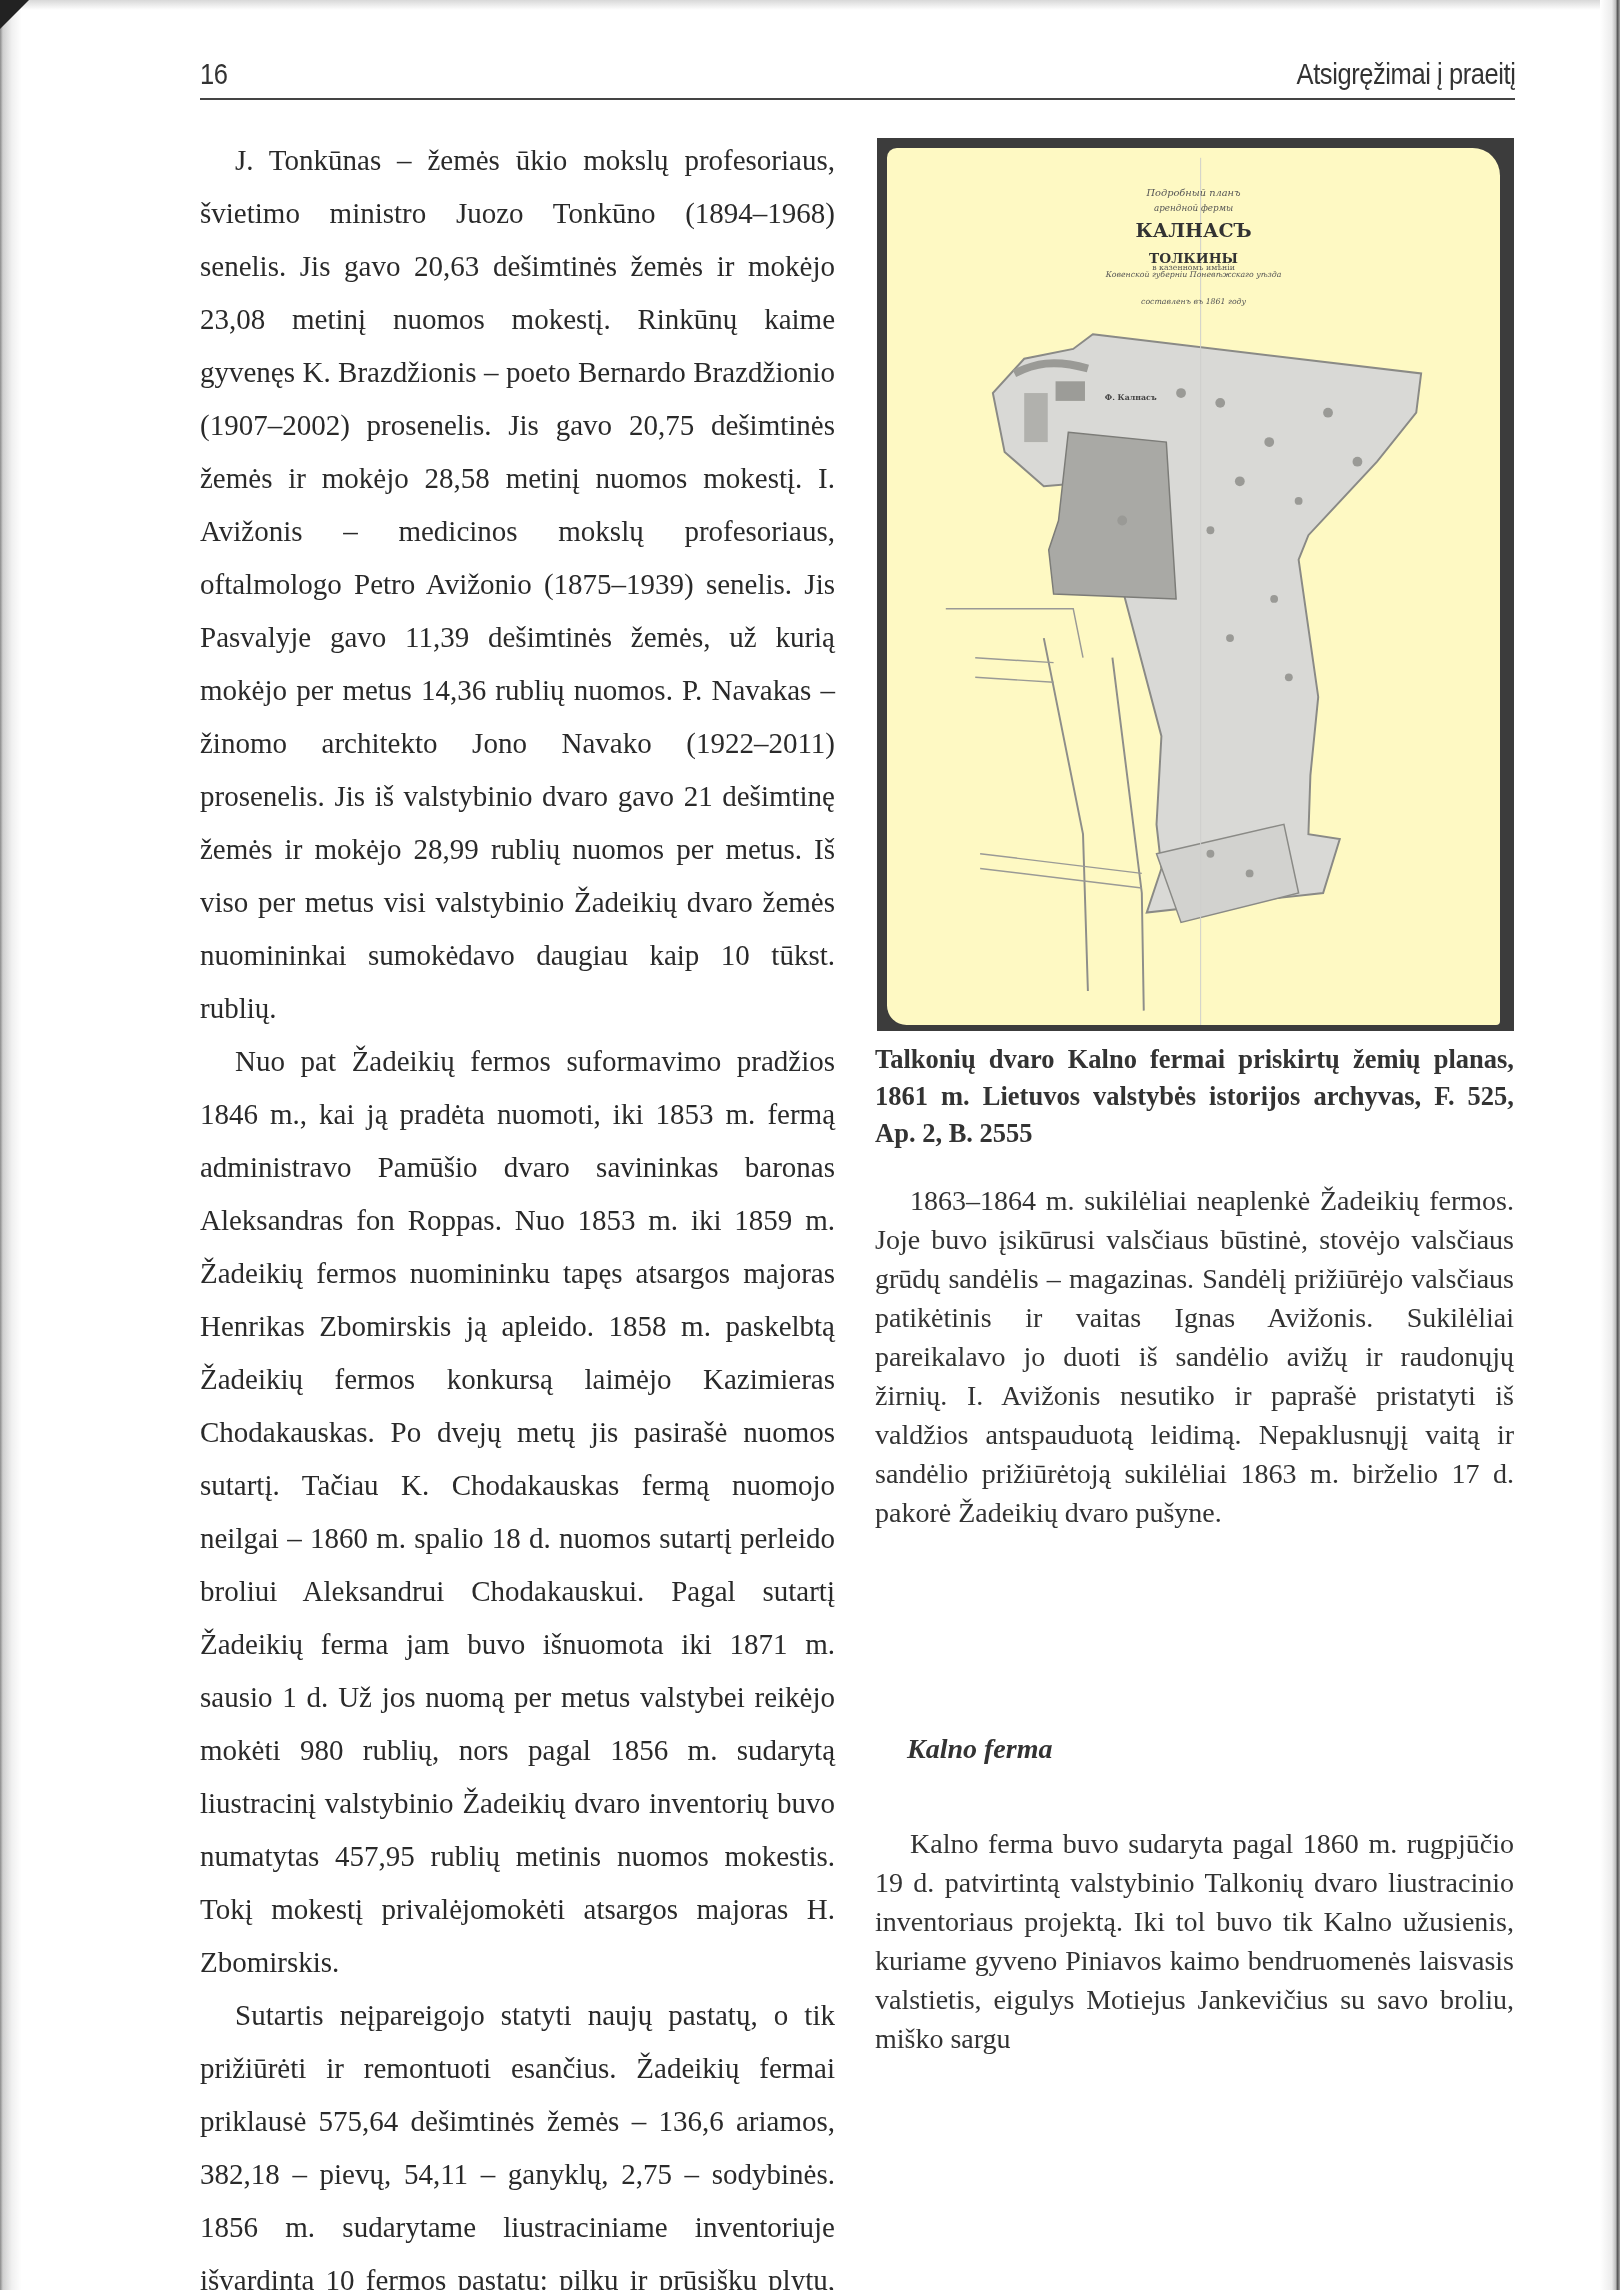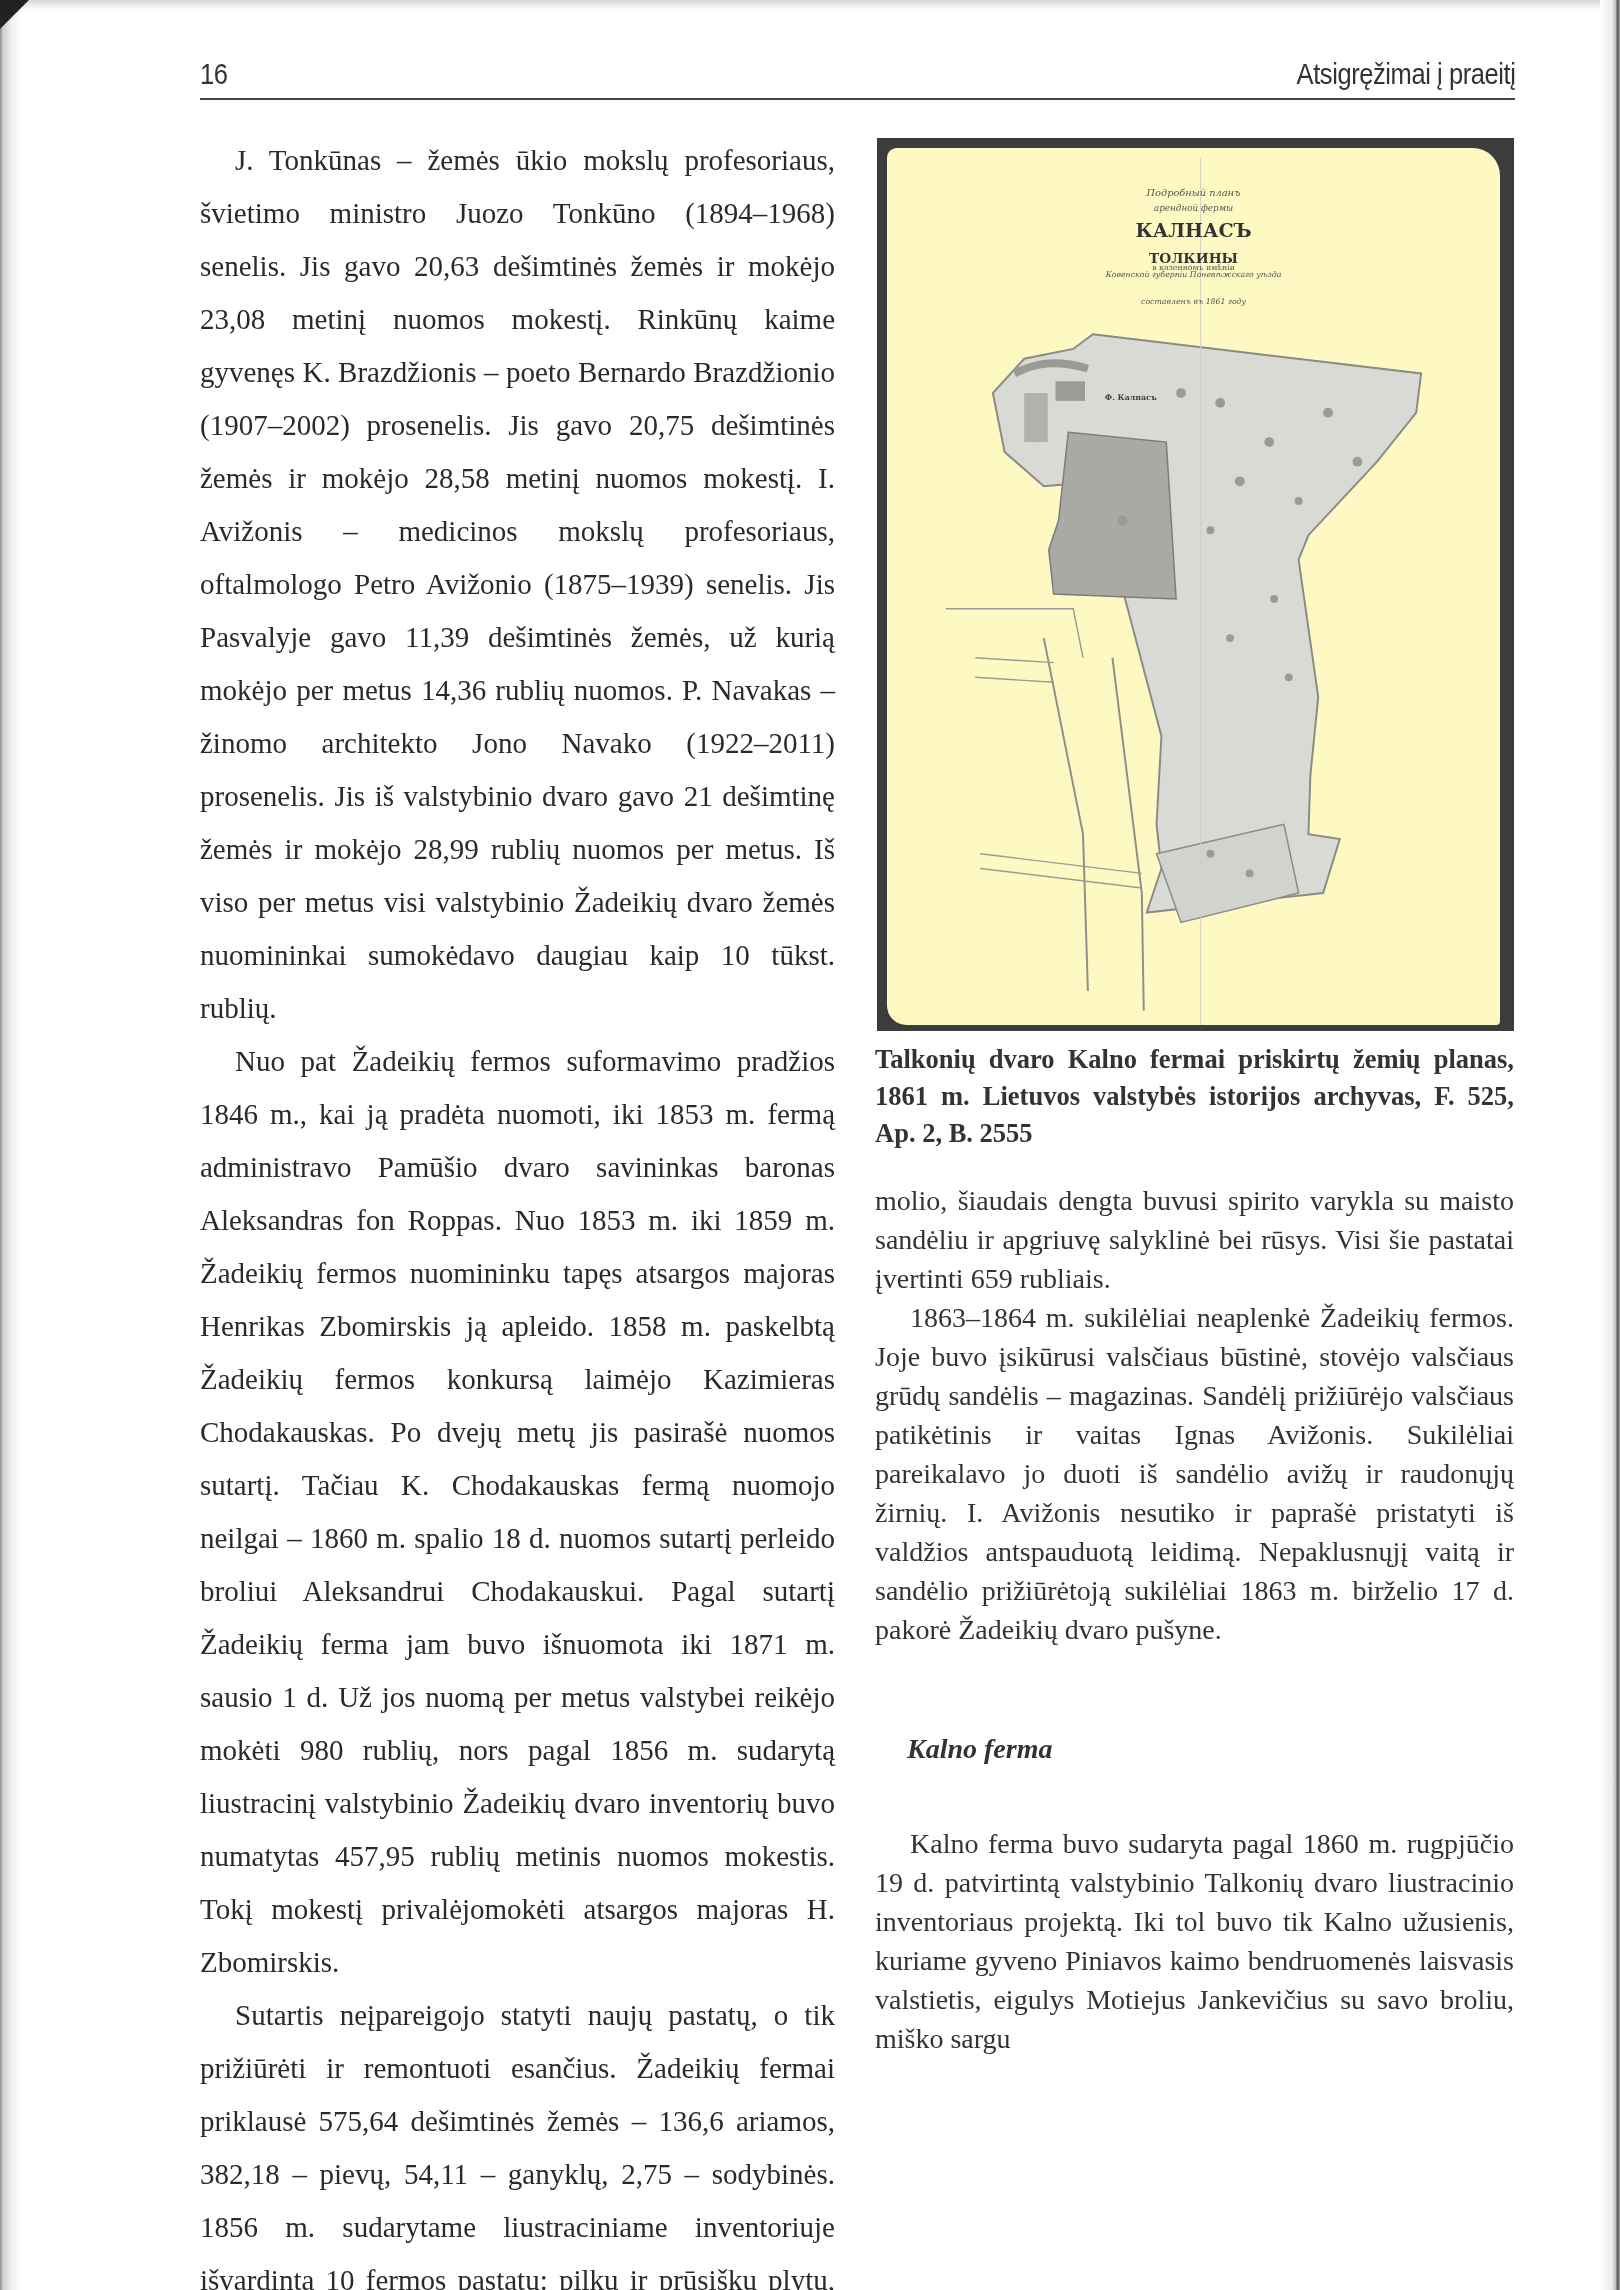--- a/index.html
+++ b/index.html
@@ -131,21 +131,20 @@
     <div class="map-title" style="top:102px;font-size:13.7px;font-weight:bold;color:#333;">ТОЛКИНЫ</div>
     <div class="map-title" style="top:122px;font-size:7.8px;font-style:italic;">Ковенской губерніи Поневѣжскаго уѣзда</div>
     <div class="map-title" style="top:149px;font-size:7.8px;font-style:italic;">составленъ въ 1861 году</div>
     <div style="position:absolute;left:218px;top:245px;font-size:7.8px;font-weight:bold;color:#444;font-family:'DejaVu Serif',serif;">Ф. Калнасъ</div>
   </div>
 </div>
 
 <div class="caption">Talkonių dvaro Kalno fermai priskirtų žemių planas, 1861 m. Lietuvos valstybės istorijos archyvas, F. 525, Ap. 2, B. 2555</div>
 
 <div class="col col-right">
-  <p>molio, šiaudais dengta buvusi spirito varykla su maisto sandėliu ir apgriuvę salyklinė bei rūsys. Visi šie pastatai įvertinti 659 rubliais.</p>
   <p class="ind">1863–1864 m. sukilėliai neaplenkė Žadeikių fermos. Joje buvo įsikūrusi valsčiaus būstinė, stovėjo valsčiaus grūdų sandėlis – magazinas. Sandėlį prižiūrėjo valsčiaus patikėtinis ir vaitas Ignas Avižonis. Sukilėliai pareikalavo jo duoti iš sandėlio avižų ir raudonųjų žirnių. I. Avižonis nesutiko ir paprašė pristatyti iš valdžios antspauduotą leidimą. Nepaklusnųjį vaitą ir sandėlio prižiūrėtoją sukilėliai 1863 m. birželio 17 d. pakorė Žadeikių dvaro pušyne.</p>
 </div>
 
 <div class="subheading">Kalno ferma</div>
 
 <div class="col col-right" style="top:1824px;">
   <p class="ind">Kalno ferma buvo sudaryta pagal 1860 m. rugpjūčio 19 d. patvirtintą valstybinio Talkonių dvaro liustracinio inventoriaus projektą. Iki tol buvo tik Kalno užusienis, kuriame gyveno Piniavos kaimo bendruomenės laisvasis valstietis, eigulys Motiejus Jankevičius su savo broliu, miško sargu</p>
 </div>
 
 

